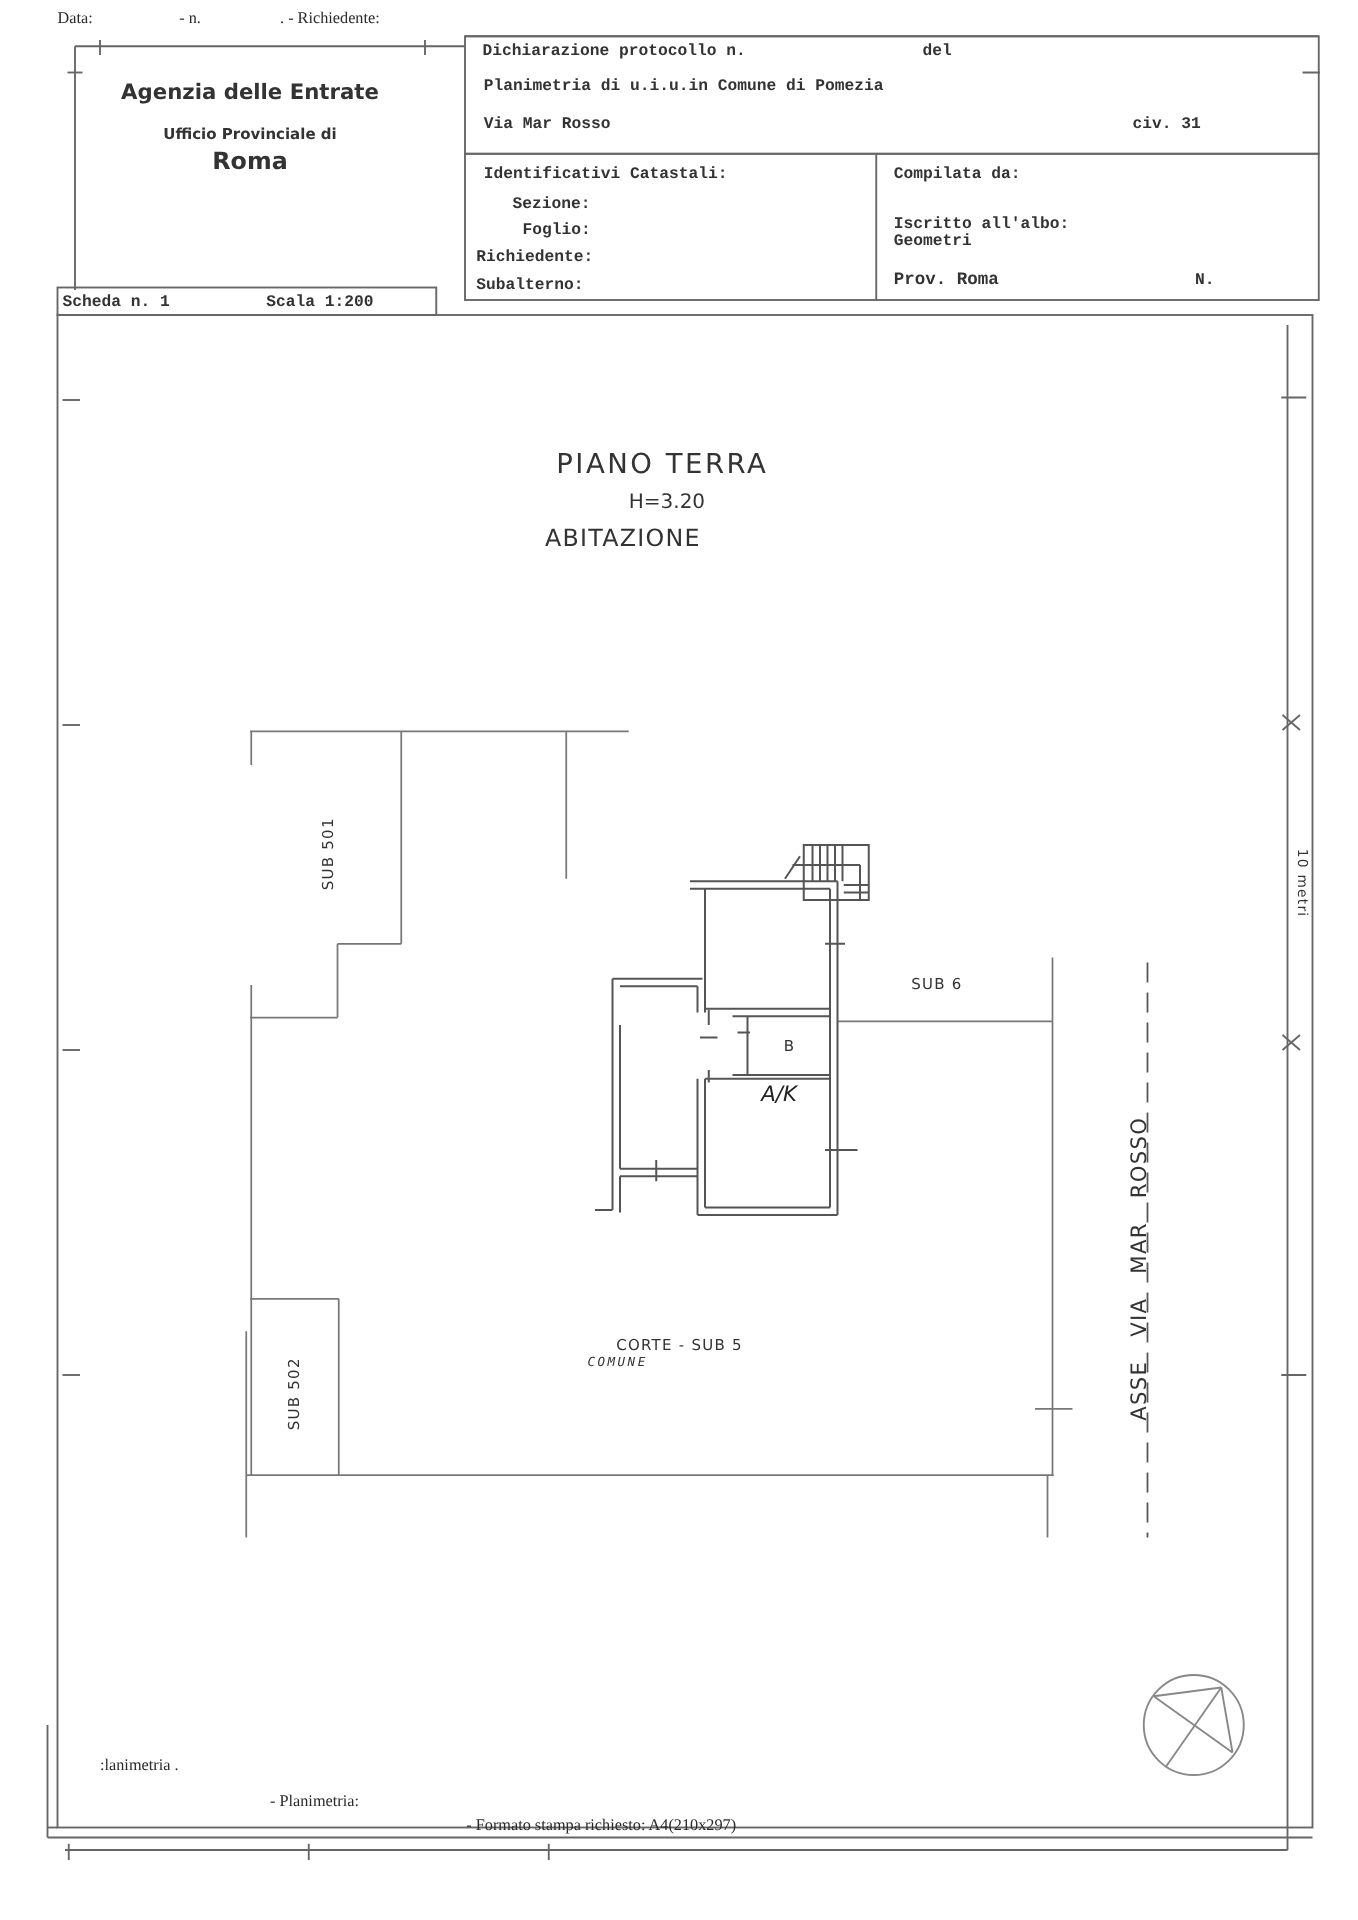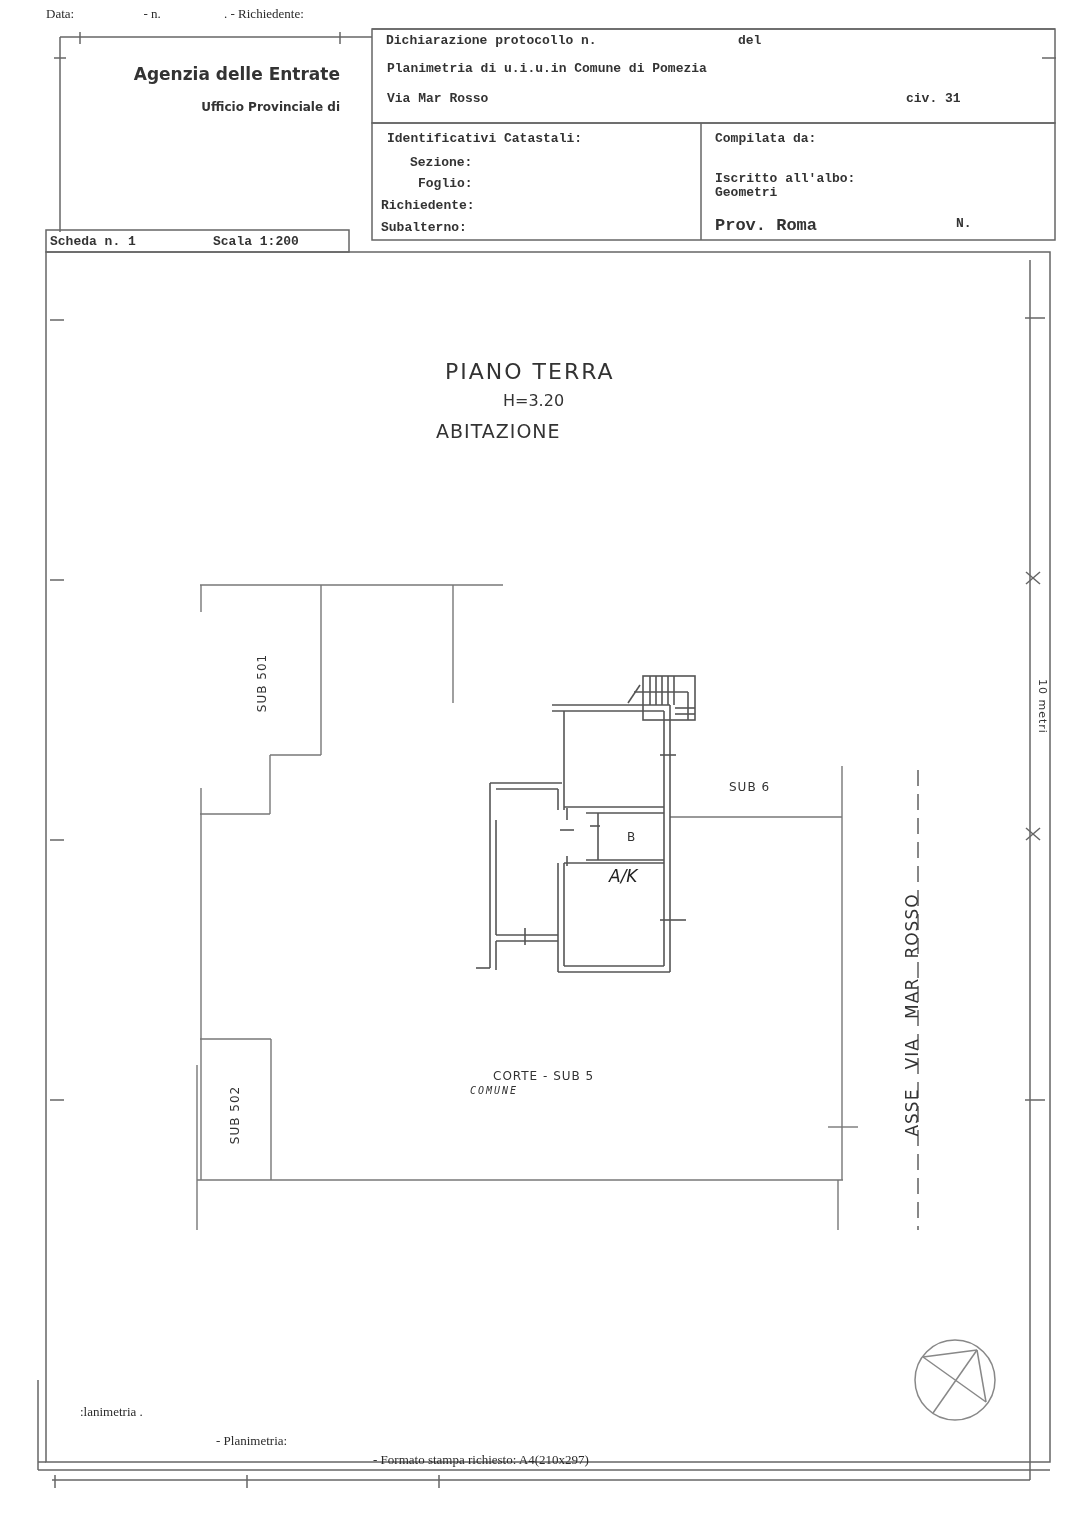--- a/index.html
+++ b/index.html
@@ -138,41 +138,42 @@
 
   <g stroke="#888" stroke-width="1.5" fill="none">
     <circle cx="955" cy="1380" r="40"></circle>
     <line x1="923" y1="1357" x2="977" y2="1350"></line>
     <line x1="977" y1="1350" x2="986" y2="1402"></line>
     <line x1="923" y1="1357" x2="986" y2="1402"></line>
     <line x1="977" y1="1350" x2="933" y2="1413"></line>
   </g>
 </svg>
 
-<div class="abs sans" style="left:60px;top:64px;width:280px;text-align:right;font-weight:bold;color:#333;">
+<div class="abs sans" style="left:60px;top:64px;width:280px;text-align:center;font-weight:bold;color:#333;">
   <div style="font-size:17px;">Agenzia delle Entrate</div>
   <div style="font-size:12px;margin-top:16px;">Ufficio Provinciale di</div>
+  <div style="font-size:19px;margin-top:4px;">Roma</div>
 </div>
 
 <div class="abs mono" style="left:386px;top:33px;font-size:13px;">Dichiarazione protocollo n.</div>
 <div class="abs mono" style="left:738px;top:33px;font-size:13px;">del</div>
 <div class="abs mono" style="left:387px;top:61px;font-size:13px;">Planimetria di u.i.u.in Comune di Pomezia</div>
 <div class="abs mono" style="left:387px;top:91px;font-size:13px;">Via Mar Rosso</div>
 <div class="abs mono" style="left:906px;top:91px;font-size:13px;">civ. 31</div>
 
 <div class="abs mono" style="left:387px;top:131px;font-size:13px;">Identificativi Catastali:</div>
 <div class="abs mono" style="left:410px;top:155px;font-size:13px;">Sezione:</div>
 <div class="abs mono" style="left:418px;top:176px;font-size:13px;">Foglio:</div>
 <div class="abs mono" style="left:381px;top:198px;font-size:13px;">Richiedente:</div>
 <div class="abs mono" style="left:381px;top:220px;font-size:13px;">Subalterno:</div>
 
 <div class="abs mono" style="left:715px;top:131px;font-size:13px;">Compilata da:</div>
 <div class="abs mono" style="left:715px;top:171px;font-size:13px;">Iscritto all'albo:</div>
 <div class="abs mono" style="left:715px;top:185px;font-size:13px;">Geometri</div>
-<div class="abs mono" style="left:715px;top:216px;font-size:17px;">Prov. Roma</div>
+<div class="abs mono" style="left:715px;top:216px;font-size:14px;">Prov. Roma</div>
 <div class="abs mono" style="left:956px;top:216px;font-size:13px;">N.</div>
 
 <div class="abs mono" style="left:50px;top:234px;font-size:13px;">Scheda n. 1</div>
 <div class="abs mono" style="left:213px;top:234px;font-size:13px;">Scala 1:200</div>
 
 <div class="abs cad" style="left:445px;top:359px;font-size:22px;letter-spacing:2px;">PIANO TERRA</div>
 <div class="abs cad" style="left:503px;top:391px;font-size:16px;letter-spacing:0;">H=3.20</div>
 <div class="abs cad" style="left:436px;top:420px;font-size:19px;letter-spacing:1px;">ABITAZIONE</div>
 
 <div class="abs cad" style="left:222px;top:676px;font-size:12px;transform:rotate(-90deg);transform-origin:center;width:80px;text-align:center;white-space:nowrap;">SUB 501</div>

